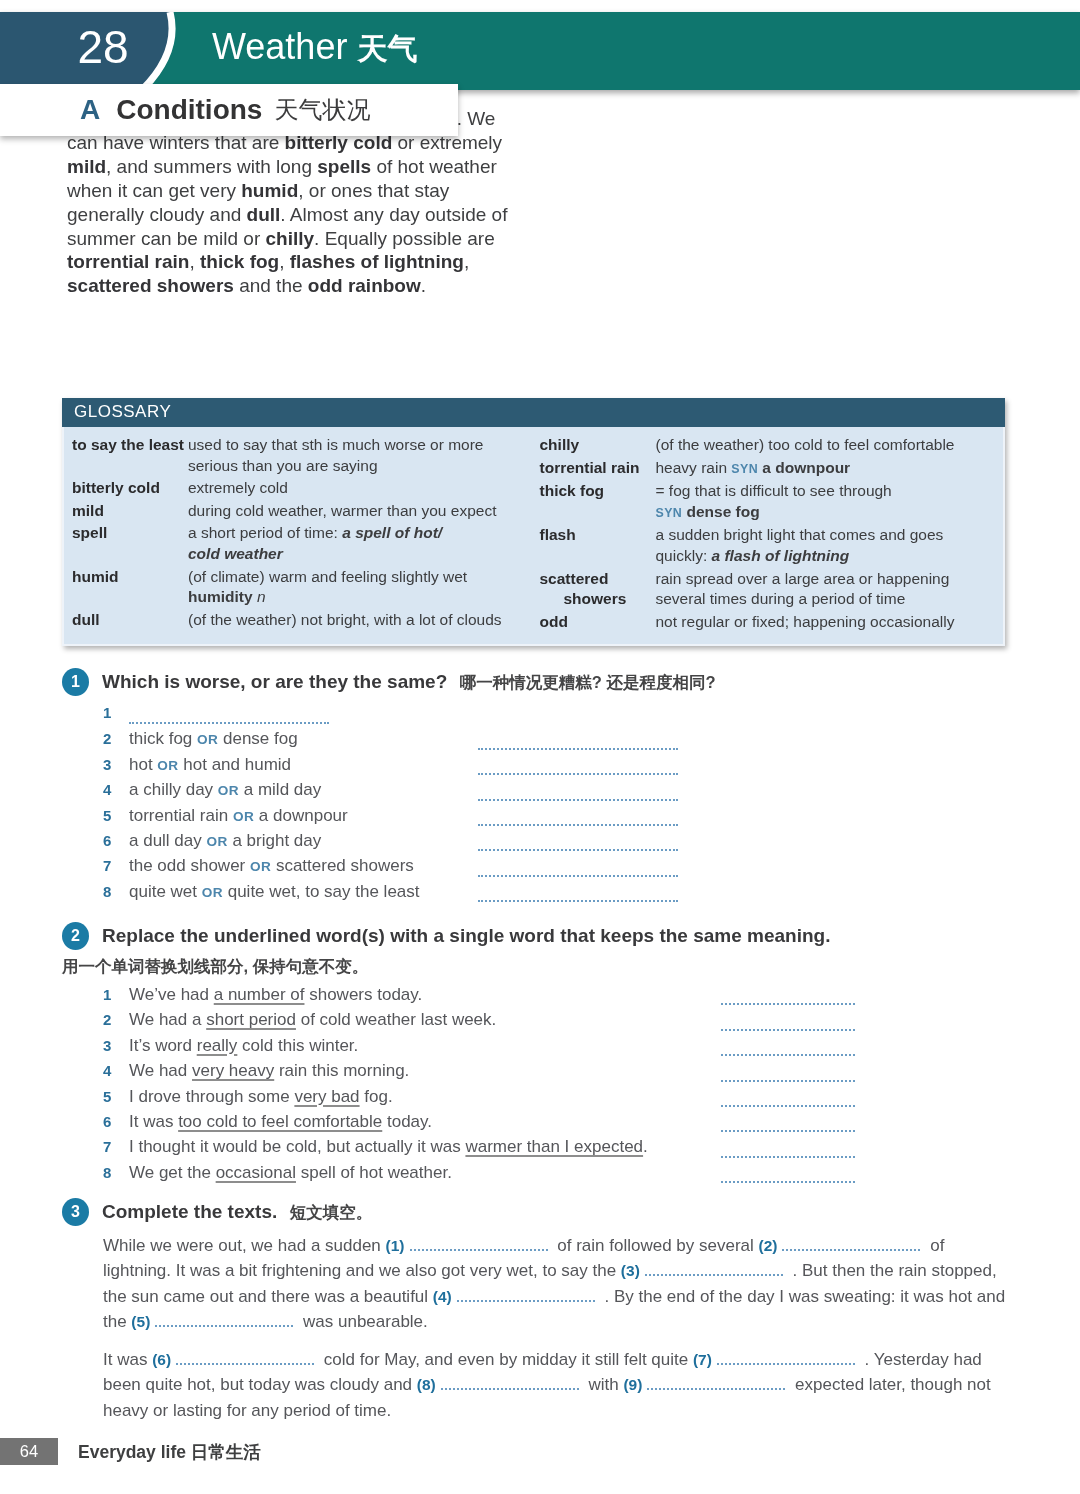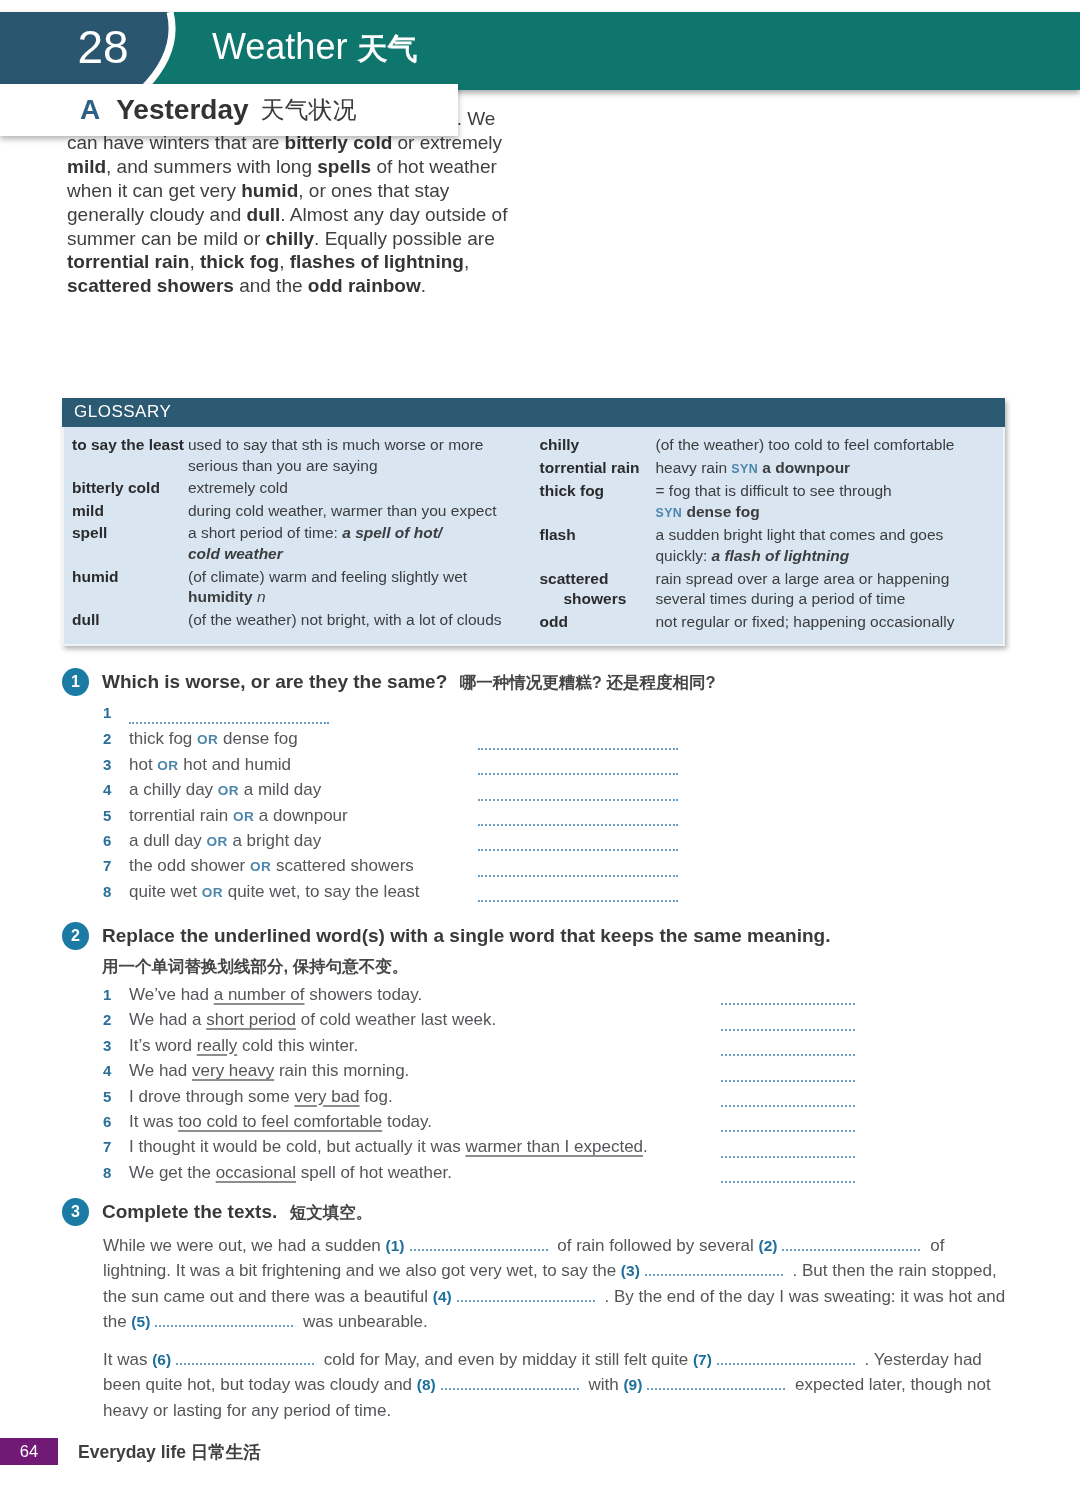--- a/index.html
+++ b/index.html
@@ -61,38 +61,38 @@
   .u { text-decoration:underline; text-underline-offset:3px; text-decoration-thickness:1.5px; text-decoration-color:#8d8d8d; }
   .sc { color:#4d86ac; font-size:0.8em; font-weight:600; letter-spacing:.4px; }
 
   
   .exercise { position:absolute; left:62px; width:956px; }
   .ex-head { display:flex; align-items:flex-start; }
   .badge { flex:none; width:27px; height:28px; border-radius:50%; background:#1b7ba5; color:#fff; font-size:16px; font-weight:bold;
     display:flex; align-items:center; justify-content:center; margin-right:13px; margin-top:1px; }
   .ex-title { font-size:19px; font-weight:bold; color:#39393b; line-height:30px; }
   .ex-zh { font-size:16.5px; font-weight:600; color:#454546; margin-left:8px; }
-  .ex-zh-line { margin-left:40px; font-size:16.5px; font-weight:600; color:#454546; line-height:24px; margin-top:3px; }
+  .ex-zh-line { font-size:16.5px; font-weight:600; color:#454546; line-height:24px; margin-top:3px; }
   .items { list-style:none; margin:7px 0 0 41px; }
   .items li { display:flex; height:25.4px; align-items:baseline; }
   .inum { flex:none; width:26px; font-size:15px; font-weight:bold; color:#2a6f99; }
   .txt { flex:none; font-size:17px; color:#55565a; }
   .ex1 .txt { width:349px; }
   .ex2 .txt { width:592px; }
   .ans { flex:none; align-self:flex-end; margin-bottom:5px; border-bottom:2px dotted #6b9cc4; height:2px; }
   .ex1 .ans { width:200px; }
   .ex2 .ans { width:134px; }
   .paras { margin:6px 0 0 41px; }
   .para { width:905px; font-size:17px; line-height:25.3px; color:#55565a; margin-bottom:13px; }
   .para .num { color:#1f6f9c; font-weight:bold; font-size:15.5px; }
   .blank-line { display:inline-block; width:138px; height:0.8em; border-bottom:2px dotted #6b9cc4; margin:0 5px; }
 
   
   .footer { position:absolute; top:1438px; left:0; width:1080px; height:28px; }
-  .page-num-box { position:absolute; left:0; top:0; width:58px; height:27px; background:#701a75; color:#fff;
+  .page-num-box { position:absolute; left:0; top:0; width:58px; height:27px; background:#737373; color:#fff;
     font-size:16.5px; display:flex; align-items:center; justify-content:center; }
   .footer-label { position:absolute; left:78px; top:2px; font-size:17.5px; font-weight:600; color:#3e3f40; }
 </style>
 </head>
 <body>
 
 <div class="page">
 
   <div class="banner">
     <svg width="1080" height="78">
@@ -101,21 +101,21 @@
     </svg>
     <div class="unit-num">28</div>
     <div class="banner-title">
       <span>Weather</span><span class="zh">天气</span>
     </div>
   </div>
 
 
   <div class="section-strip">
     <span class="section-letter">A</span>
-    <span class="section-title">Yesterday</span>
+    <span class="section-title">Conditions</span>
     <span class="section-title-zh">天气状况</span>
   </div>
 
   <div class="intro" id="intro"><span class="">English weather is unreliable, </span><span class="b">to say the least</span><span class="">. We can have winters that are </span><span class="b">bitterly cold</span><span class=""> or extremely </span><span class="b">mild</span><span class="">, and summers with long </span><span class="b">spells</span><span class=""> of hot weather when it can get very </span><span class="b">humid</span><span class="">, or ones that stay generally cloudy and </span><span class="b">dull</span><span class="">. Almost any day outside of summer can be mild or </span><span class="b">chilly</span><span class="">. Equally possible are </span><span class="b">torrential rain</span><span class="">, </span><span class="b">thick fog</span><span class="">, </span><span class="b">flashes of lightning</span><span class="">, </span><span class="b">scattered showers</span><span class=""> and the </span><span class="b">odd rainbow</span><span class="">.</span></div>
 
   <div class="glossary">
     <div class="gl-head">GLOSSARY</div>
     <div class="gl-body">
       <div class="gl-col" id="gl-left">
           <div class="gl-entry">

